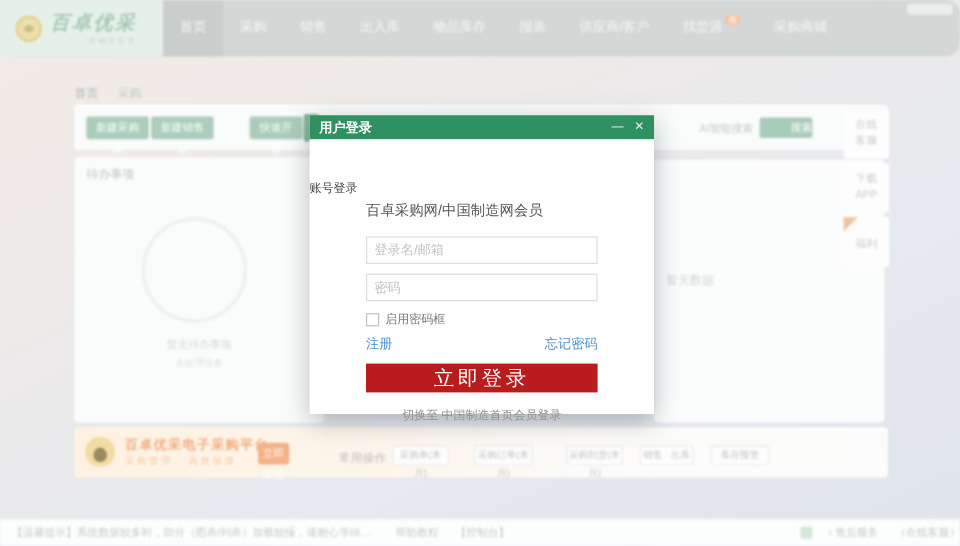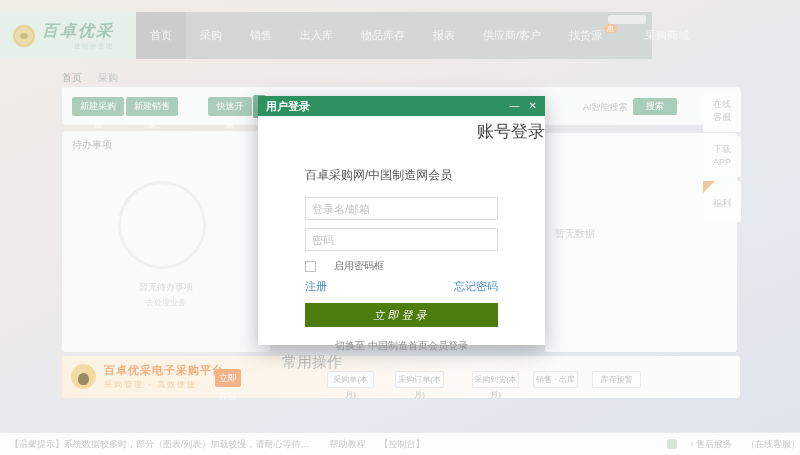--- a/index.html
+++ b/index.html
@@ -3,21 +3,21 @@
 <meta charset="utf-8">
 <style>
   * { margin:0; padding:0; box-sizing:border-box; }
   body { font-family:"Liberation Sans","DejaVu Sans",sans-serif; }
   .screen{ position:relative; width:800px; height:455px; overflow:hidden;
     background:linear-gradient(155deg,#f2ece6 0%,#eeeae8 28%,#e6e9ee 65%,#e0e5ec 100%); }
 
   
   .bg{ position:absolute; inset:0; filter:blur(0.7px); }
 
-  .topbar{ position:absolute; left:0; top:12px; width:652px; height:47px; background:#d3d7d6; }
+  .topbar{ position:absolute; left:0; top:0; width:800px; height:47px; background:#d3d7d6;border-radius:12px; }
   .logo-area{ position:absolute; left:0; top:0; width:136px; height:47px; background:#e4f0e8;
     display:flex; align-items:center; padding-left:13px; gap:7px; }
   .logo-circle{ width:22px; height:22px; border-radius:50%; background:#eddfab; border:2px solid #e4d194; position:relative;}
   .logo-circle::after{ content:""; position:absolute; left:5px; top:6px; width:8px; height:6px; border-radius:50%; background:#cdbd85;}
   .brand-wrap{ display:flex; flex-direction:column; }
   .brand{ color:#a7c8b5; font-size:16px; font-weight:bold; letter-spacing:2px; font-style:italic; }
   .brand-tag{ color:#c7dace; font-size:6px; letter-spacing:2px; text-align:right; }
   .nav{ position:absolute; left:136px; top:0; right:0; height:47px; display:flex; align-items:stretch; }
   .nav-item{ color:#f6f7f6; font-size:11px; line-height:47px; padding:0 14px; white-space:nowrap; }
   .nav-item.active{ background:#c9cecd; }
@@ -27,21 +27,21 @@
 
   .page-tabs{ position:absolute; left:62px; top:71px; display:flex; gap:16px; font-size:10px; color:#c2c9c6; }
   .page-tabs .pt.cur{ color:#aeb7b3; }
 
   .toolbar-card{ position:absolute; left:62px; top:87px; width:678px; height:38px; background:#fafbfb; border-radius:3px; }
   .tb-btn{ position:absolute; top:10px; height:19px; background:#accdbb; color:#fcfdfc; font-size:9px;
     line-height:19px; text-align:center; border-radius:2px; padding:0 6px; }
   .tb-dark{ position:absolute; left:191px; top:8px; width:13px; height:23px; background:#85b99d; border-radius:2px; }
   .tb-search-label{ position:absolute; left:521px; top:14px; font-size:9px; color:#c7cccb; }
   .tb-search-btn{ position:absolute; left:571px; top:11px; width:44px; height:17px; background:#a9cdbb;
-    color:#fdfefd; font-size:9px; line-height:17px; text-align:center; border-radius:2px; }
+    color:#fdfefd; font-size:9px; line-height:17px; text-align:right; border-radius:2px; }
 
   .todo-card{ position:absolute; left:62px; top:131px; width:208px; height:221px; background:#fafbfb; border-radius:3px; }
   .todo-title{ position:absolute; left:10px; top:7px; font-size:10px; color:#c2c8c5; }
   .todo-circle{ position:absolute; left:56px; top:50px; width:88px; height:88px; border-radius:50%; border:3px solid #eef1f1; }
   .todo-line1{ position:absolute; left:0; top:150px; width:100%; text-align:center; font-size:9px; color:#d7dbda; }
   .todo-line2{ position:absolute; left:0; top:166px; width:100%; text-align:center; font-size:8px; color:#dfe2e1; }
 
   .notice-card{ position:absolute; left:545px; top:133px; width:192px; height:219px; background:#fbfcfc; border-radius:3px; }
   .notice-text{ position:absolute; left:10px; top:94px; font-size:10px; color:#d2d6d5; }
 
@@ -52,56 +52,56 @@
 
   .banner{ position:absolute; left:62px; top:356px; width:678px; height:42px; border-radius:3px;
     background:linear-gradient(90deg,#fdf2e2 0%,#fdf6ec 38%,#fcfbf9 62%,#fbfcfb 100%); }
   .mascot{ position:absolute; left:9px; top:8px; width:25px; height:25px; border-radius:50%; background:#f3dca4; }
   .mascot::after{ content:""; position:absolute; left:7px; top:9px; width:11px; height:12px; border-radius:50% 50% 45% 45%; background:#9a8a62; }
   .banner-t1{ position:absolute; left:42px; top:7px; font-size:11px; font-weight:bold; color:#f2b082; letter-spacing:1px; }
   .banner-t2{ position:absolute; left:42px; top:23px; font-size:8px; color:#f6cba5; letter-spacing:2px; }
   .banner-btn{ position:absolute; left:153px; top:13px; width:26px; height:18px; background:#f5b288;
     color:#fefcfa; font-size:9px; line-height:18px; text-align:center; border-radius:2px; }
 
-  .stat-plain{ position:absolute; left:282px; top:353px; font-size:15px; color:#bcc0bf; }
+  .stat-plain{ position:absolute; left:282px; top:375px; font-size:10px; color:#bcc0bf; }
   .stat-box{ position:absolute; top:371px; height:17px; line-height:15px; text-align:center;
     font-size:8px; color:#c4c6c5; background:#fdfdfd; border:1px solid #eaeaea; border-radius:2px; }
 
   .statusbar{ position:absolute; left:0; top:432px; width:800px; height:23px; background:#fcfdfd;
     border-top:1px solid #e9ebeb; display:flex; align-items:center; font-size:9px; color:#c8caca; }
   .sb-left{ margin-left:10px; }
   .sb-link1{ margin-left:20px; } .sb-link2{ margin-left:14px; }
   .sb-right{ margin-left:auto; display:flex; align-items:center; gap:14px; }
   .sb-green{ width:10px; height:10px; background:#d5e7d9; border-radius:2px; }
 
   
   .dlg{ position:absolute; left:258px; top:96px; width:287px; height:249px; background:#fff;
     box-shadow:0 6px 20px rgba(55,65,75,0.35); }
   .dlg-titlebar{ height:20px; background:#2f9160; display:flex; align-items:center; padding:0 8px; }
   .dlg-title{ color:#fff; font-size:11px; font-weight:bold; }
   .dlg-ctrls{ margin-left:auto; display:flex; gap:9px; }
   .dlg-ctrl{ color:#eaf4ee; font-size:10px; line-height:20px; cursor:default; }
   .dlg-tabs{ display:flex; height:31px; }
-  .dlg-tab{ flex:1; text-align:right; line-height:31px; font-size:17px; }
+  .dlg-tab{ flex:1; text-align:left; line-height:31px; font-size:10px;margin-top:26px; }
   .tab-account{ background:#fff; color:#454545; }
   .tab-qr{ background:#f4f4f4; color:#333; border-left:1px solid #e3e3e3; border-bottom:1px solid #e3e3e3; }
   .dlg-body{ padding:20px 47px 0 47px; }
   .member-label{ font-size:12px; color:#555; margin-bottom:13px; }
   .dlg-input{ display:block; width:100%; height:23px; border:1px solid #dcdcdc; font-size:11px;
     padding:0 6px; color:#333; margin-bottom:8px; outline:none; border-radius:0;
     font-family:"Liberation Sans","DejaVu Sans",sans-serif; }
   .dlg-input::placeholder{ color:#c2c2c2; }
-  .cb-row{ display:flex; align-items:center; gap:18px; margin-top:6px; }
+  .cb-row{ display:flex; align-items:center; gap:5px; margin-top:6px; }
   .cb-box{ width:11px; height:11px; border:1px solid #c0c0c0; background:#fff; }
   .cb-label{ font-size:10px; color:#777; }
   .links-row{ display:flex; justify-content:space-between; margin-top:6px; font-size:11px; }
   .lnk{ color:#4d8fd1; text-decoration:none; }
-  .login-btn{ display:block; width:100%; height:24px; margin-top:9px; background:#4d7c0f; color:#fff;
-    border:none; font-size:11px; letter-spacing:3px; cursor:pointer;
-    font-family:"Liberation Sans","DejaVu Sans",sans-serif;font-style:italic; }
+  .login-btn{ display:block; width:100%; height:24px; margin-top:9px; background:#b91c1c; color:#fff;
+    border:none; font-size:17px; letter-spacing:3px; cursor:pointer;
+    font-family:"Liberation Sans","DejaVu Sans",sans-serif; }
   .switch-text{ margin-top:12px; text-align:center; font-size:10px; color:#8f8f8f; }
 </style>
 </head>
 <body>
 
 <div class="screen">
 
   <div class="bg">
 
     <div class="topbar">

